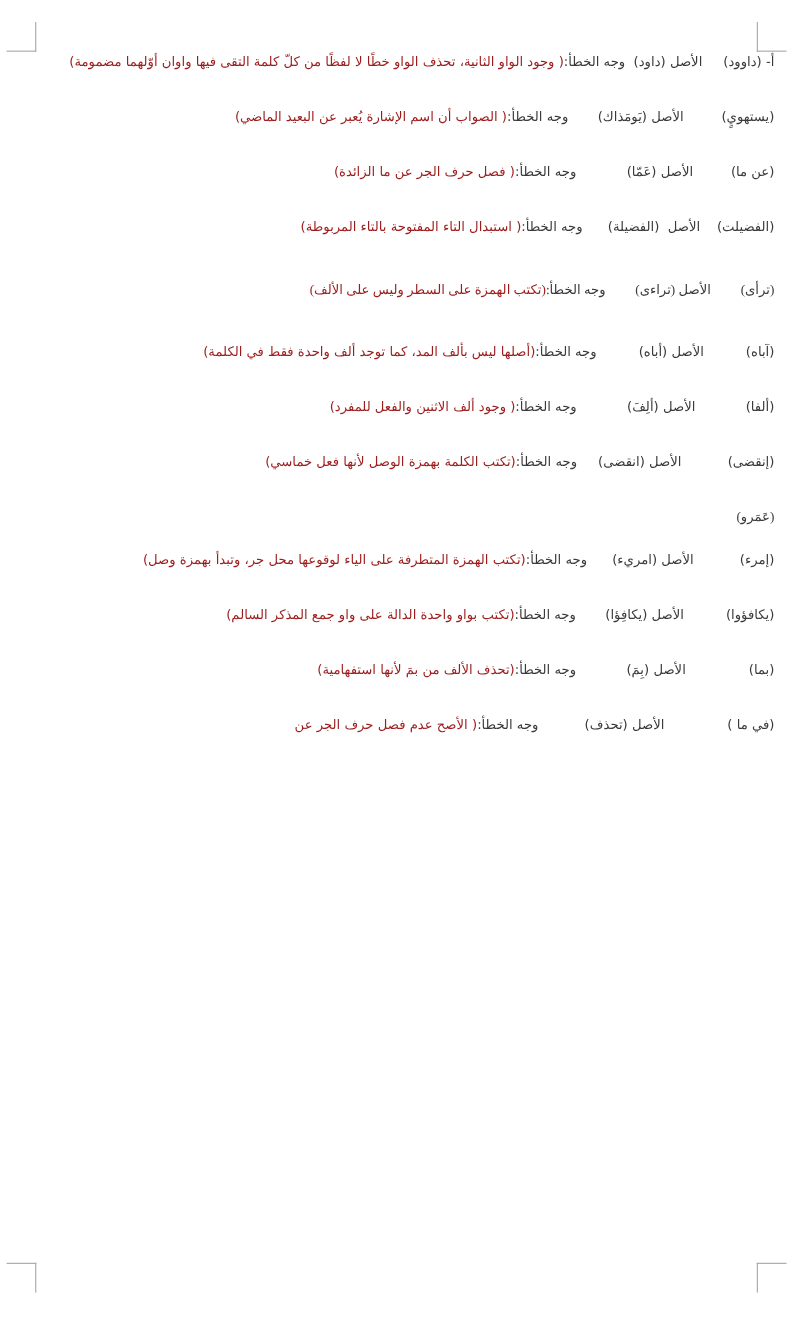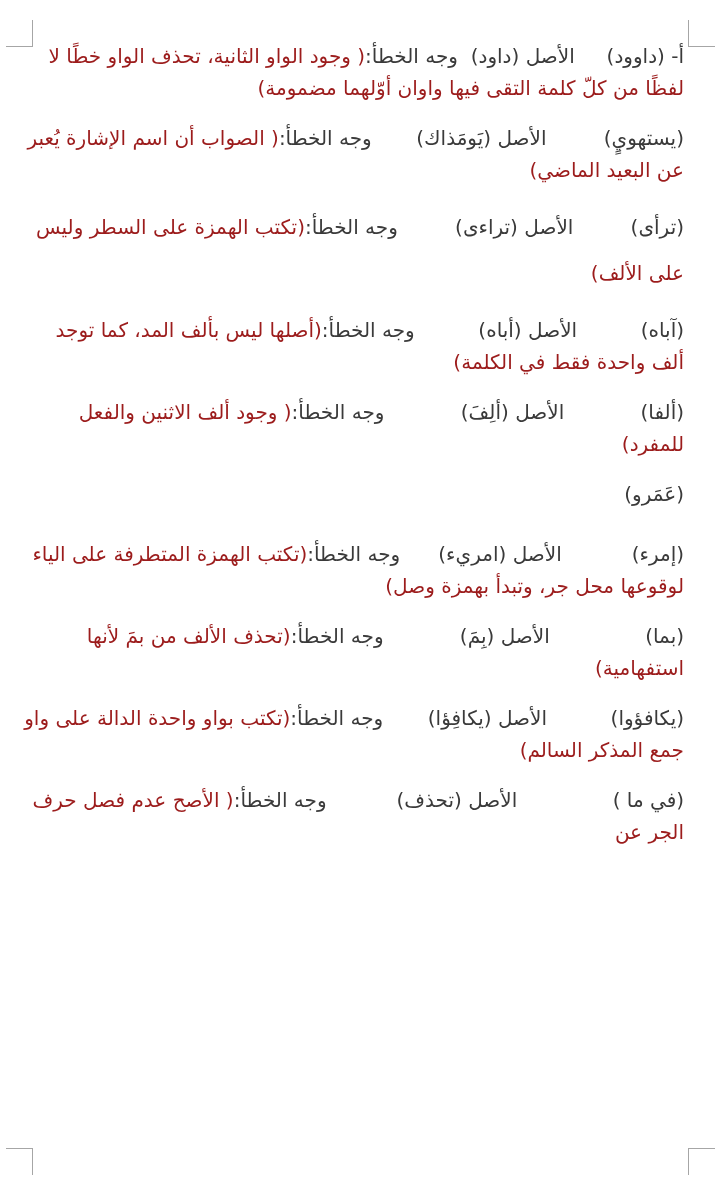--- a/index.html
+++ b/index.html
@@ -3,24 +3,24 @@
   <meta charset="utf-8">
   <style>
     html, body { margin: 0; padding: 0; background: #ffffff; }
     body { width: 720px; height: 1197px; position: relative; overflow: hidden;
       font-family: "DejaVu Sans", "Liberation Sans", sans-serif; }
     .crop { position: absolute; border-color: #a6a6a6; border-style: solid; width: 26px; height: 26px; }
     .crop.tl { left: 6px; top: 20px; border-width: 0 1px 1px 0; }
     .crop.tr { left: 688px; top: 20px; border-width: 0 0 1px 1px; }
     .crop.bl { left: 6px; top: 1148px; border-width: 1px 1px 0 0; }
     .crop.br { left: 688px; top: 1148px; border-width: 1px 0 0 1px; }
-    .page { position: absolute; left: 22px; right: 36px; top: 40px; direction: rtl; text-align: right; color: #3a3a3a; font-size: 20px; }
+    .page { position: absolute; left: 22px; right: 16px; top: 40px; direction: rtl; text-align: right; color: #3a3a3a; font-size: 12px; }
     .entry { margin: 0 0 18px 0; line-height: 32px; }
     .exp { color: #9c1c1c; }
-    .solo { margin-bottom: 28px; }
+    .solo { margin-bottom: 7px; font-family: Liberation Serif, serif; }
   </style>
 </head>
 <body>
 
 <div class="crop tl"></div>
 <div class="crop tr"></div>
 <div class="crop bl"></div>
 <div class="crop br"></div>
 
 <div class="page">
@@ -32,25 +32,37 @@
     <span>وجه الخطأ:</span><span class="exp">( وجود الواو الثانية، تحذف الواو خطًا لا لفظًا من كلّ كلمة التقى فيها واوان أوّلهما مضمومة)</span>
   </p>
 
   <p class="entry">
     <span>(يستهويٍ)</span>&nbsp;&nbsp;&nbsp;&nbsp;&nbsp;&nbsp;&nbsp;&nbsp;
     <span>الأصل</span>
     <span>(يَومَذاك)</span>&nbsp;&nbsp;&nbsp;&nbsp;&nbsp;&nbsp;
     <span>وجه الخطأ:</span><span class="exp">( الصواب أن اسم الإشارة يُعبر عن البعيد الماضي)</span>
   </p>
 
+  <p class="entry">
+    <span>(عن ما)</span>&nbsp;&nbsp;&nbsp;&nbsp;&nbsp;&nbsp;&nbsp;&nbsp;
+    <span>الأصل</span>
+    <span>(عَمّا)</span>&nbsp;&nbsp;&nbsp;&nbsp;&nbsp;&nbsp;&nbsp;&nbsp;&nbsp;&nbsp;&nbsp;
+    <span>وجه الخطأ:</span><span class="exp">( فصل حرف الجر عن ما الزائدة)</span>
+  </p>
 
 
 
+  <p class="entry">
+    <span>(الفضيلت)</span>&nbsp;&nbsp;&nbsp;
+    <span>الأصل</span>&nbsp;
+    <span>(الفضيلة)</span>&nbsp;&nbsp;&nbsp;&nbsp;&nbsp;
+    <span>وجه الخطأ:</span><span class="exp">( استبدال التاء المفتوحة بالتاء المربوطة)</span>
+  </p>
 
-  <p class="entry" style="line-height:46px;">
+  <p class="entry" style="line-height:46px;font-family:Liberation Serif, serif;">
     <span>(ترأى)</span>&nbsp;&nbsp;&nbsp;&nbsp;&nbsp;&nbsp;&nbsp;&nbsp;
     <span>الأصل</span>
     <span>(تراءى)</span>&nbsp;&nbsp;&nbsp;&nbsp;&nbsp;&nbsp;&nbsp;&nbsp;
     <span>وجه الخطأ:</span><span class="exp">(تكتب الهمزة على السطر وليس على الألف)</span>
   </p>
 
 
   <p class="entry">
     <span>(آباه)</span>&nbsp;&nbsp;&nbsp;&nbsp;&nbsp;&nbsp;&nbsp;&nbsp;&nbsp;
     <span>الأصل</span>
@@ -58,44 +70,50 @@
     <span>وجه الخطأ:</span><span class="exp">(أصلها ليس بألف المد، كما توجد ألف واحدة فقط في الكلمة)</span>
   </p>
 
   <p class="entry">
     <span>(ألفا)</span>&nbsp;&nbsp;&nbsp;&nbsp;&nbsp;&nbsp;&nbsp;&nbsp;&nbsp;&nbsp;&nbsp;
     <span>الأصل</span>
     <span>(ألِفَ)</span>&nbsp;&nbsp;&nbsp;&nbsp;&nbsp;&nbsp;&nbsp;&nbsp;&nbsp;&nbsp;&nbsp;
     <span>وجه الخطأ:</span><span class="exp">( وجود ألف الاثنين والفعل للمفرد)</span>
   </p>
 
+  <p class="entry">
+    <span>(إنقضى)</span>&nbsp;&nbsp;&nbsp;&nbsp;&nbsp;&nbsp;&nbsp;&nbsp;&nbsp;&nbsp;
+    <span>الأصل</span>
+    <span>(انقضى)</span>&nbsp;&nbsp;&nbsp;&nbsp;
+    <span>وجه الخطأ:</span><span class="exp">(تكتب  الكلمة بهمزة الوصل لأنها فعل خماسي)</span>
+  </p>
 
   <p class="entry solo">
     <span>(عَمَرو)</span>
   </p>
 
   <p class="entry">
     <span>(إمرء)</span>&nbsp;&nbsp;&nbsp;&nbsp;&nbsp;&nbsp;&nbsp;&nbsp;&nbsp;&nbsp;
     <span>الأصل</span>
     <span>(امريء)</span>&nbsp;&nbsp;&nbsp;&nbsp;&nbsp;
     <span>وجه الخطأ:</span><span class="exp">(تكتب الهمزة المتطرفة على الياء لوقوعها محل جر، وتبدأ بهمزة وصل)</span>
   </p>
 
   <p class="entry">
+    <span>(يكافؤوا)</span>&nbsp;&nbsp;&nbsp;&nbsp;&nbsp;&nbsp;&nbsp;&nbsp;&nbsp;
+    <span>الأصل</span>
+    <span>(يكافِؤا)</span>&nbsp;&nbsp;&nbsp;&nbsp;&nbsp;&nbsp;
+    <span>وجه الخطأ:</span><span class="exp">(تكتب بواو واحدة الدالة على واو جمع المذكر السالم)</span>
+  </p>
+
+  <p class="entry">
     <span>(بما)</span>&nbsp;&nbsp;&nbsp;&nbsp;&nbsp;&nbsp;&nbsp;&nbsp;&nbsp;&nbsp;&nbsp;&nbsp;&nbsp;&nbsp;
     <span>الأصل</span>
     <span>(بِمَ)</span>&nbsp;&nbsp;&nbsp;&nbsp;&nbsp;&nbsp;&nbsp;&nbsp;&nbsp;&nbsp;&nbsp;
     <span>وجه الخطأ:</span><span class="exp">(تحذف الألف من بمَ لأنها استفهامية)</span>
-  </p>
-
-  <p class="entry">
-    <span>(يكافؤوا)</span>&nbsp;&nbsp;&nbsp;&nbsp;&nbsp;&nbsp;&nbsp;&nbsp;&nbsp;
-    <span>الأصل</span>
-    <span>(يكافِؤا)</span>&nbsp;&nbsp;&nbsp;&nbsp;&nbsp;&nbsp;
-    <span>وجه الخطأ:</span><span class="exp">(تكتب بواو واحدة الدالة على واو جمع المذكر السالم)</span>
   </p>
 
   <p class="entry">
     <span>(في ما )</span>&nbsp;&nbsp;&nbsp;&nbsp;&nbsp;&nbsp;&nbsp;&nbsp;&nbsp;&nbsp;&nbsp;&nbsp;&nbsp;&nbsp;
     <span>الأصل</span>
     <span>(تحذف)</span>&nbsp;&nbsp;&nbsp;&nbsp;&nbsp;&nbsp;&nbsp;&nbsp;&nbsp;&nbsp;
     <span>وجه الخطأ:</span><span class="exp">( الأصح عدم فصل حرف الجر عن</span>
   </p>
 
 </div>

